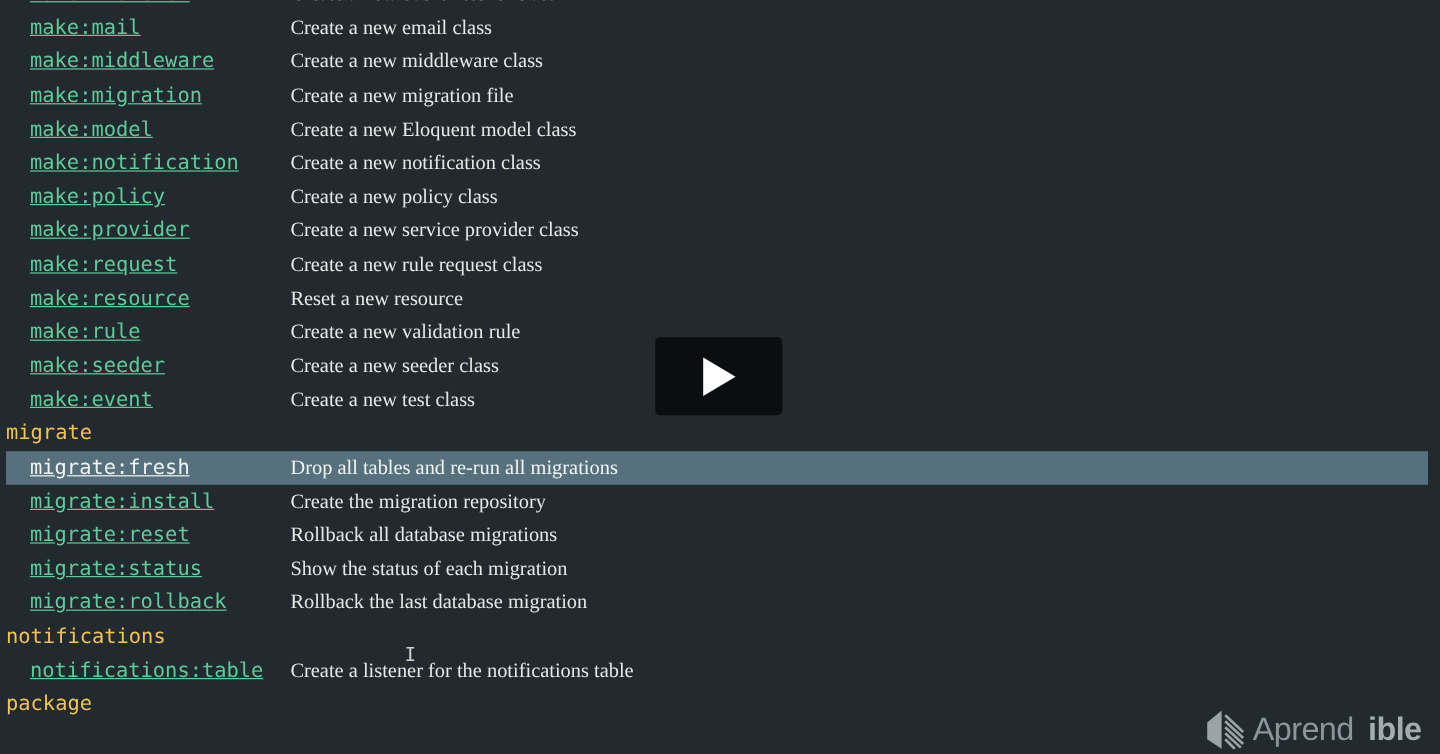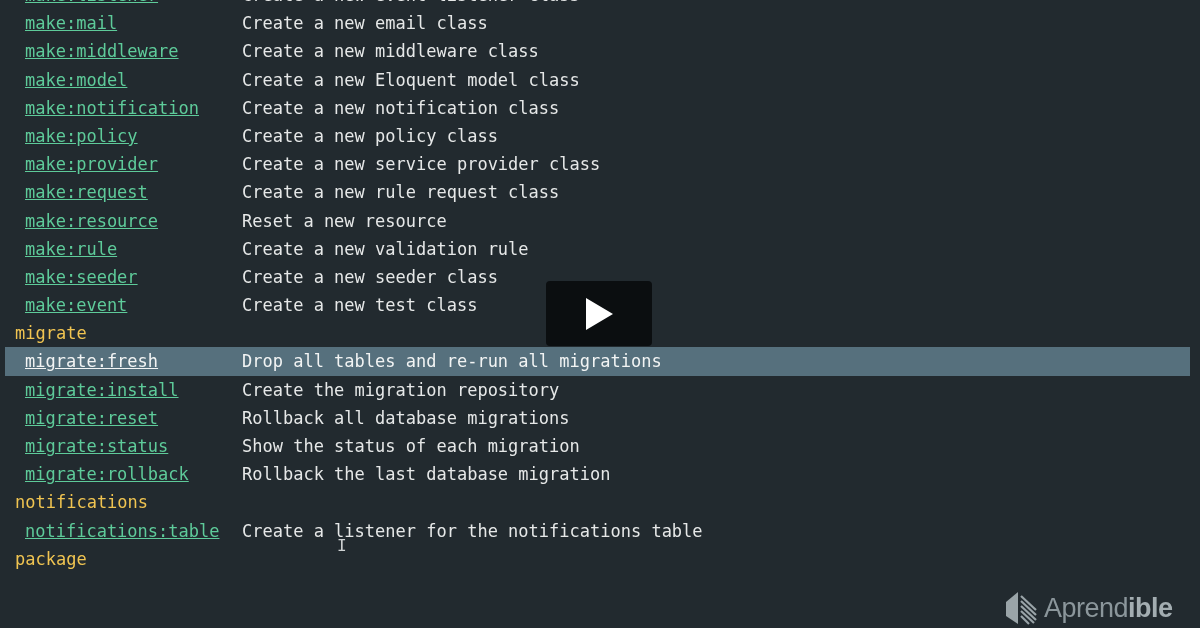--- a/index.html
+++ b/index.html
@@ -6,50 +6,51 @@
   body {
     width:1200px; height:628px; overflow:hidden;
     background:#222a2f;
     font-family: "DejaVu Sans Mono", "Liberation Mono", monospace;
     font-size:17px;
     color:#e6e8e8;
     position:relative;
   }
   .terminal { position:absolute; left:0; top:-19px; width:1200px; }
   .row { position:relative; height:28.2px; line-height:28.2px; white-space:pre; }
-  .group { padding-left:15px; color:#f0c451; }
+  .group { padding-left:5px; color:#f0c451; }
   .cmd { position:absolute; left:25px; color:#5ecb9a;text-decoration:underline; }
-  .desc { position:absolute; left:242px; color:#e6e8e8; }
+  .desc { position:absolute; left:242px; color:#e6e8e8;font-family:Liberation Serif, serif; }
   .row.highlight::before {
     content:""; position:absolute; left:5px; right:10px; top:0; bottom:0;
     background:#56707d;
   }
   .row.highlight .cmd, .row.highlight .desc { color:#f2f4f4; z-index:1; }
   .play {
     position:absolute; left:546px; top:281px; width:106px; height:65px;
     background:#0b0e10; border-radius:4px;
     display:flex; align-items:center; justify-content:center; cursor:pointer;
   }
   .play svg { display:block; }
   .cursor { position:absolute; left:337px; top:536px; color:#cfd3d4; font-size:16px; }
   .logo {
     position:absolute; left:1004px; top:590px; height:36px;
     display:flex; align-items:center; gap:6px;
     font-family:"Liberation Sans", sans-serif; font-size:27px;
     color:#8b969b; letter-spacing:-0.5px;
   }
-  .logo b { font-weight:bold; color:#a3adb1; }
+  .logo b { font-weight:bold; color:#a3adb1;margin-left:12px; }
 </style>
 </head>
 <body>
 
 <div class="terminal" id="terminal">
     <div class="row"><span class="cmd">make:listener</span><span class="desc">Create a new event listener class</span></div>
     <div class="row"><span class="cmd">make:mail</span><span class="desc">Create a new email class</span></div>
     <div class="row"><span class="cmd">make:middleware</span><span class="desc">Create a new middleware class</span></div>
+    <div class="row"><span class="cmd">make:migration</span><span class="desc">Create a new migration file</span></div>
     <div class="row"><span class="cmd">make:model</span><span class="desc">Create a new Eloquent model class</span></div>
     <div class="row"><span class="cmd">make:notification</span><span class="desc">Create a new notification class</span></div>
     <div class="row"><span class="cmd">make:policy</span><span class="desc">Create a new policy class</span></div>
     <div class="row"><span class="cmd">make:provider</span><span class="desc">Create a new service provider class</span></div>
     <div class="row"><span class="cmd">make:request</span><span class="desc">Create a new rule request class</span></div>
     <div class="row"><span class="cmd">make:resource</span><span class="desc">Reset a new resource</span></div>
     <div class="row"><span class="cmd">make:rule</span><span class="desc">Create a new validation rule</span></div>
     <div class="row"><span class="cmd">make:seeder</span><span class="desc">Create a new seeder class</span></div>
     <div class="row"><span class="cmd">make:event</span><span class="desc">Create a new test class</span></div>
     <div class="row group">migrate</div>

